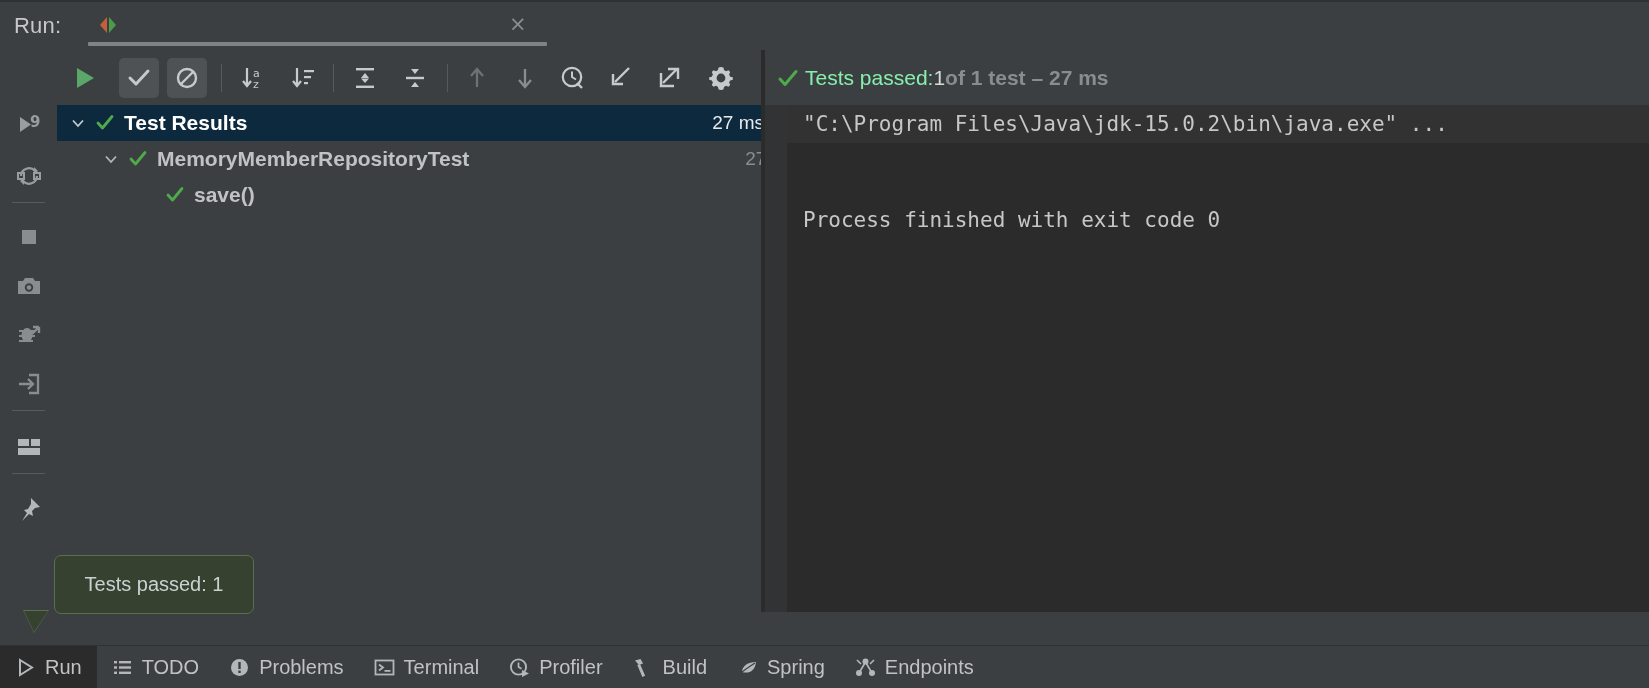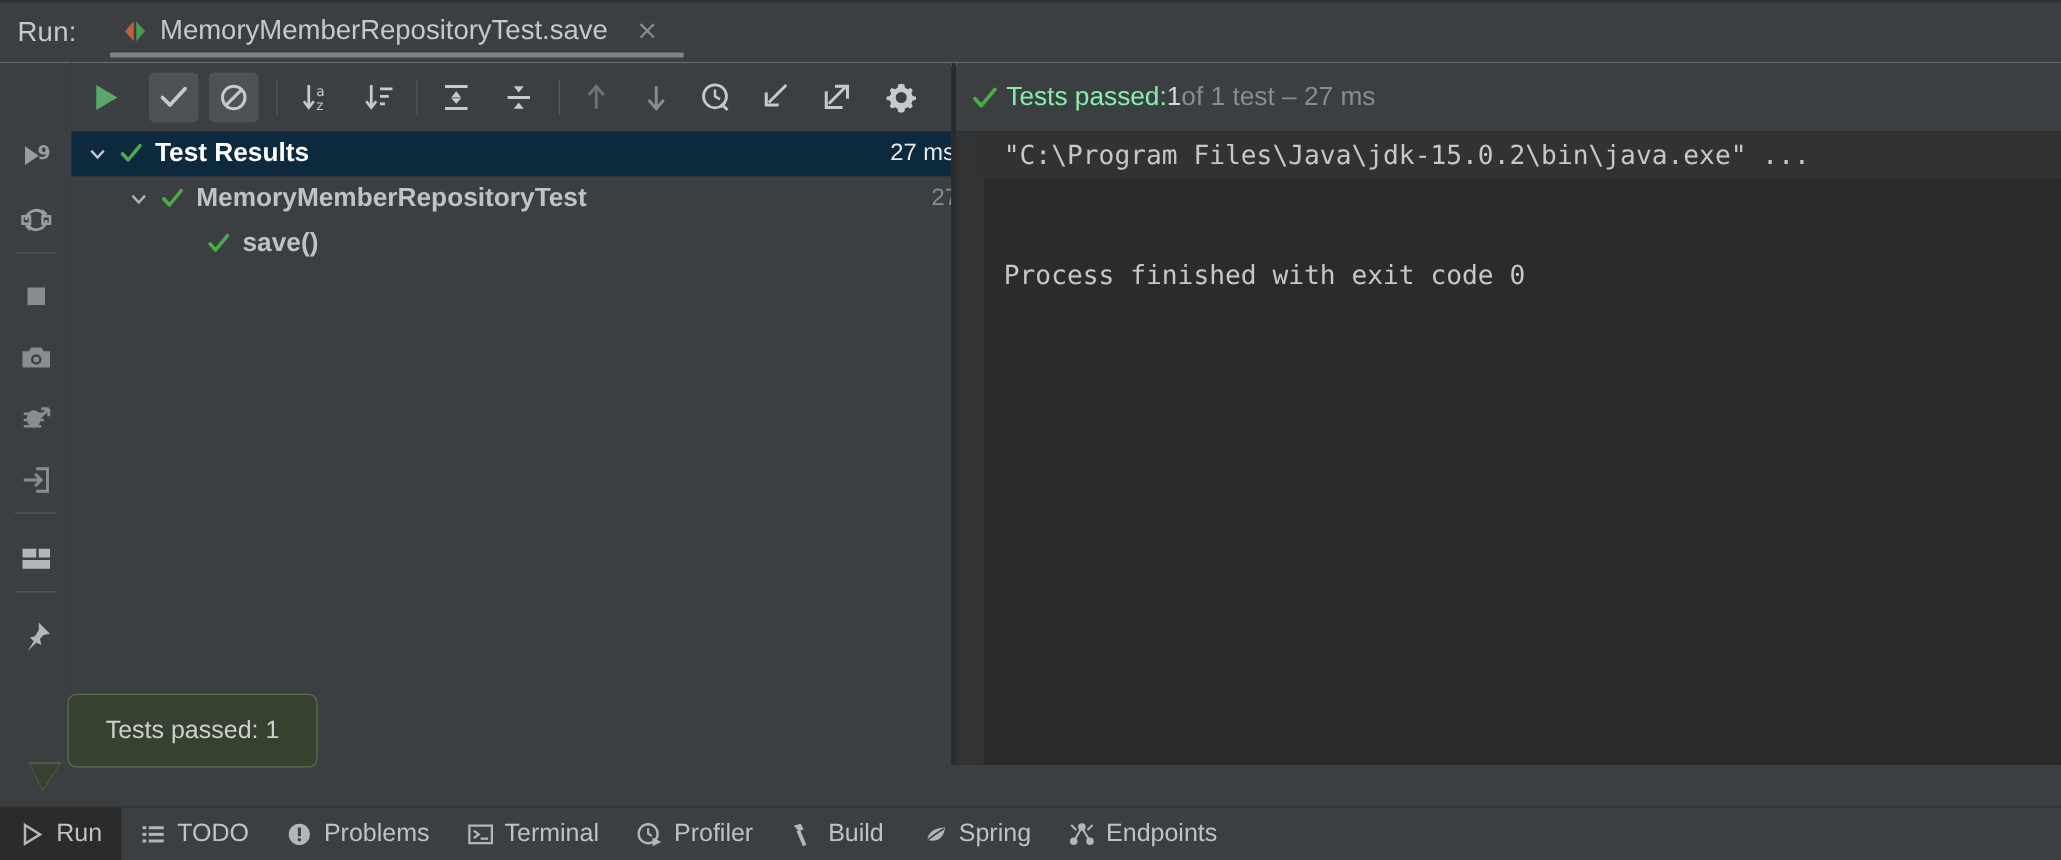--- a/index.html
+++ b/index.html
@@ -100,21 +100,21 @@
     position: absolute; left: 761px; top: 50px; width: 4px; height: 562px;
     background: #2b2b2b;
   }
 
   
   .console-head {
     position: absolute; left: 765px; top: 50px; width: 884px; height: 55px;
     background: #3c3f41; display: flex; align-items: center;
   }
   .ch-text { font-size: 21px; margin-left: 8px; color: #86efac; white-space: nowrap; }
-  .ch-dim { color: #8a8d8f; }
+  .ch-dim { color: #8a8d8f; font-weight: bold; }
   .ch-num { color: #d6d8d9; }
 
   .console {
     position: absolute; left: 765px; top: 105px; width: 884px; height: 507px;
     background: #2b2b2b; overflow: hidden;
   }
   .gutter {
     position: absolute; left: 0; top: 0; width: 22px; height: 507px;
     background: #313335;
   }
@@ -178,21 +178,20 @@
   <div class="tabbar">
     <div class="run-label">Run:</div>
 
     <div class="tab-active">
       <span class="tab-icon">
         <svg width="22" height="22" viewBox="0 0 22 22">
           <path d="M10 3 L10 19 L3 11 Z" fill="#c2603c"></path>
           <path d="M12 3 L12 19 L19 11 Z" fill="#4a9c4a"></path>
         </svg>
       </span>
-      <span class="tab-title">MemoryMemberRepositoryTest.save</span>
       <span class="tab-close">×</span>
       <div class="tab-underline"></div>
     </div>
   </div>
 
   <div class="side-rail">
 
     <div class="rail-btn" style="top:56px">
       <svg width="26" height="26" viewBox="0 0 26 26">
         <path d="M4 5 L4 20 L15 12.5 Z" fill="#9a9d9f"></path>

